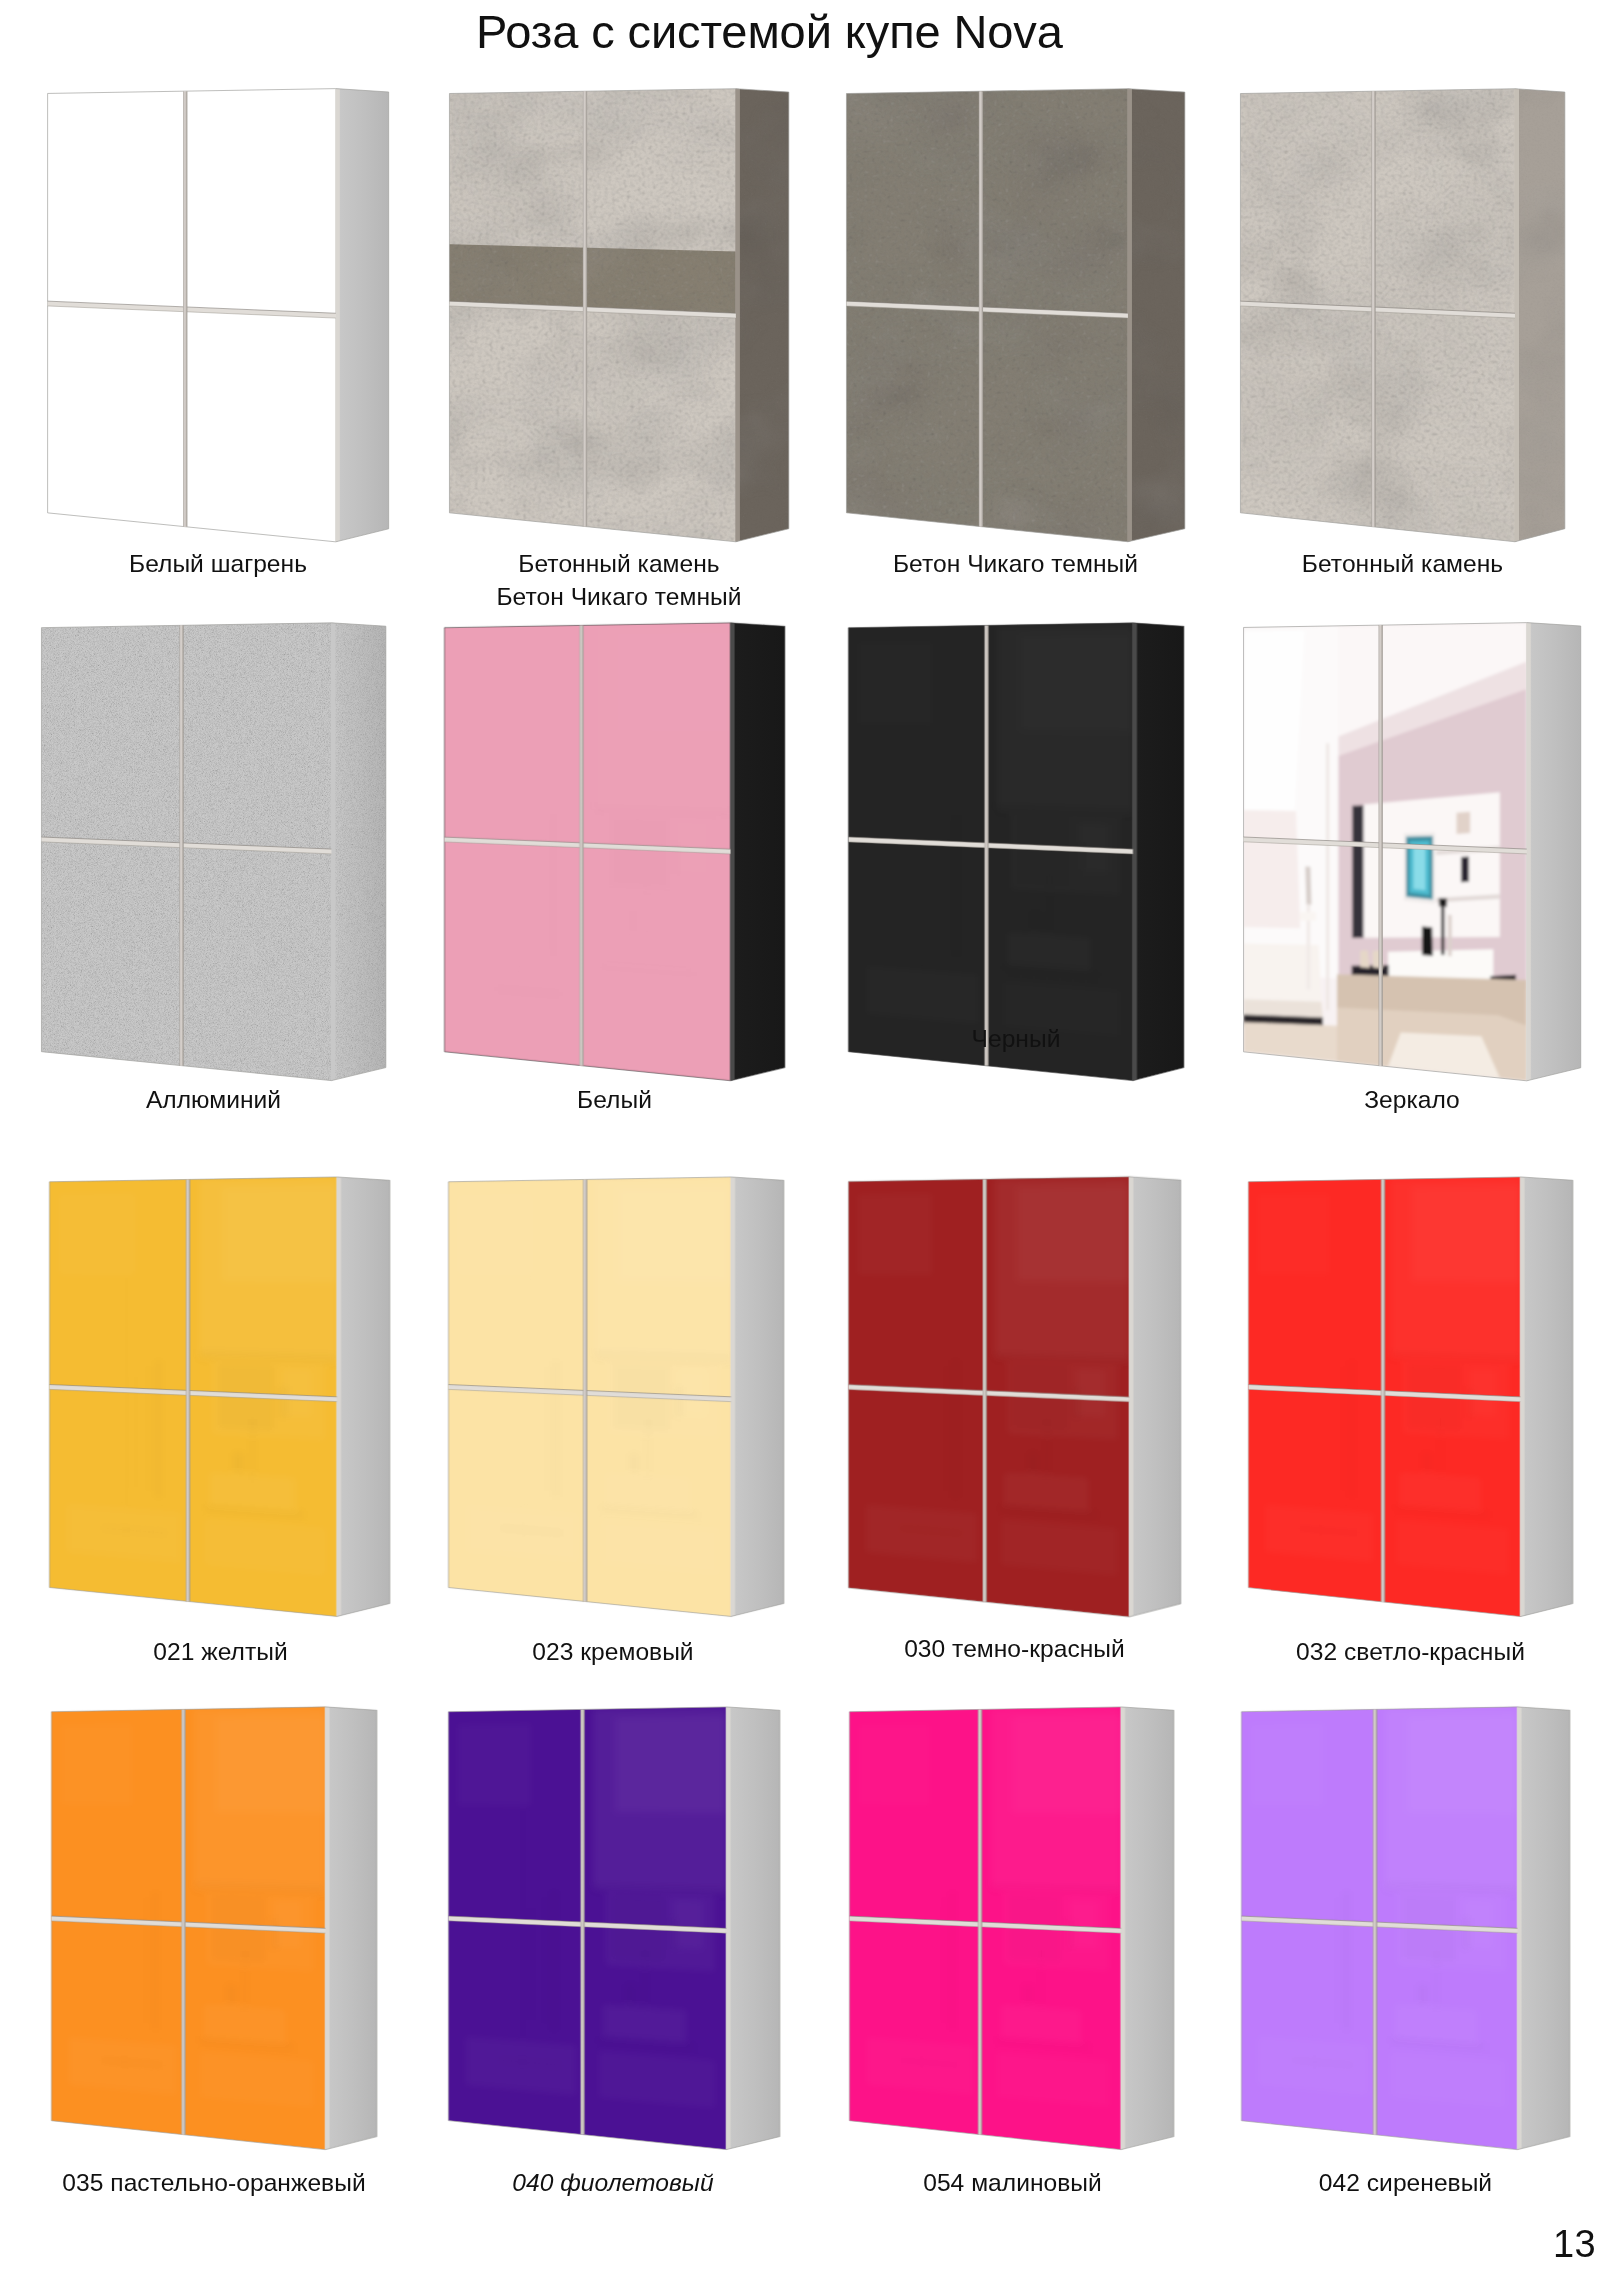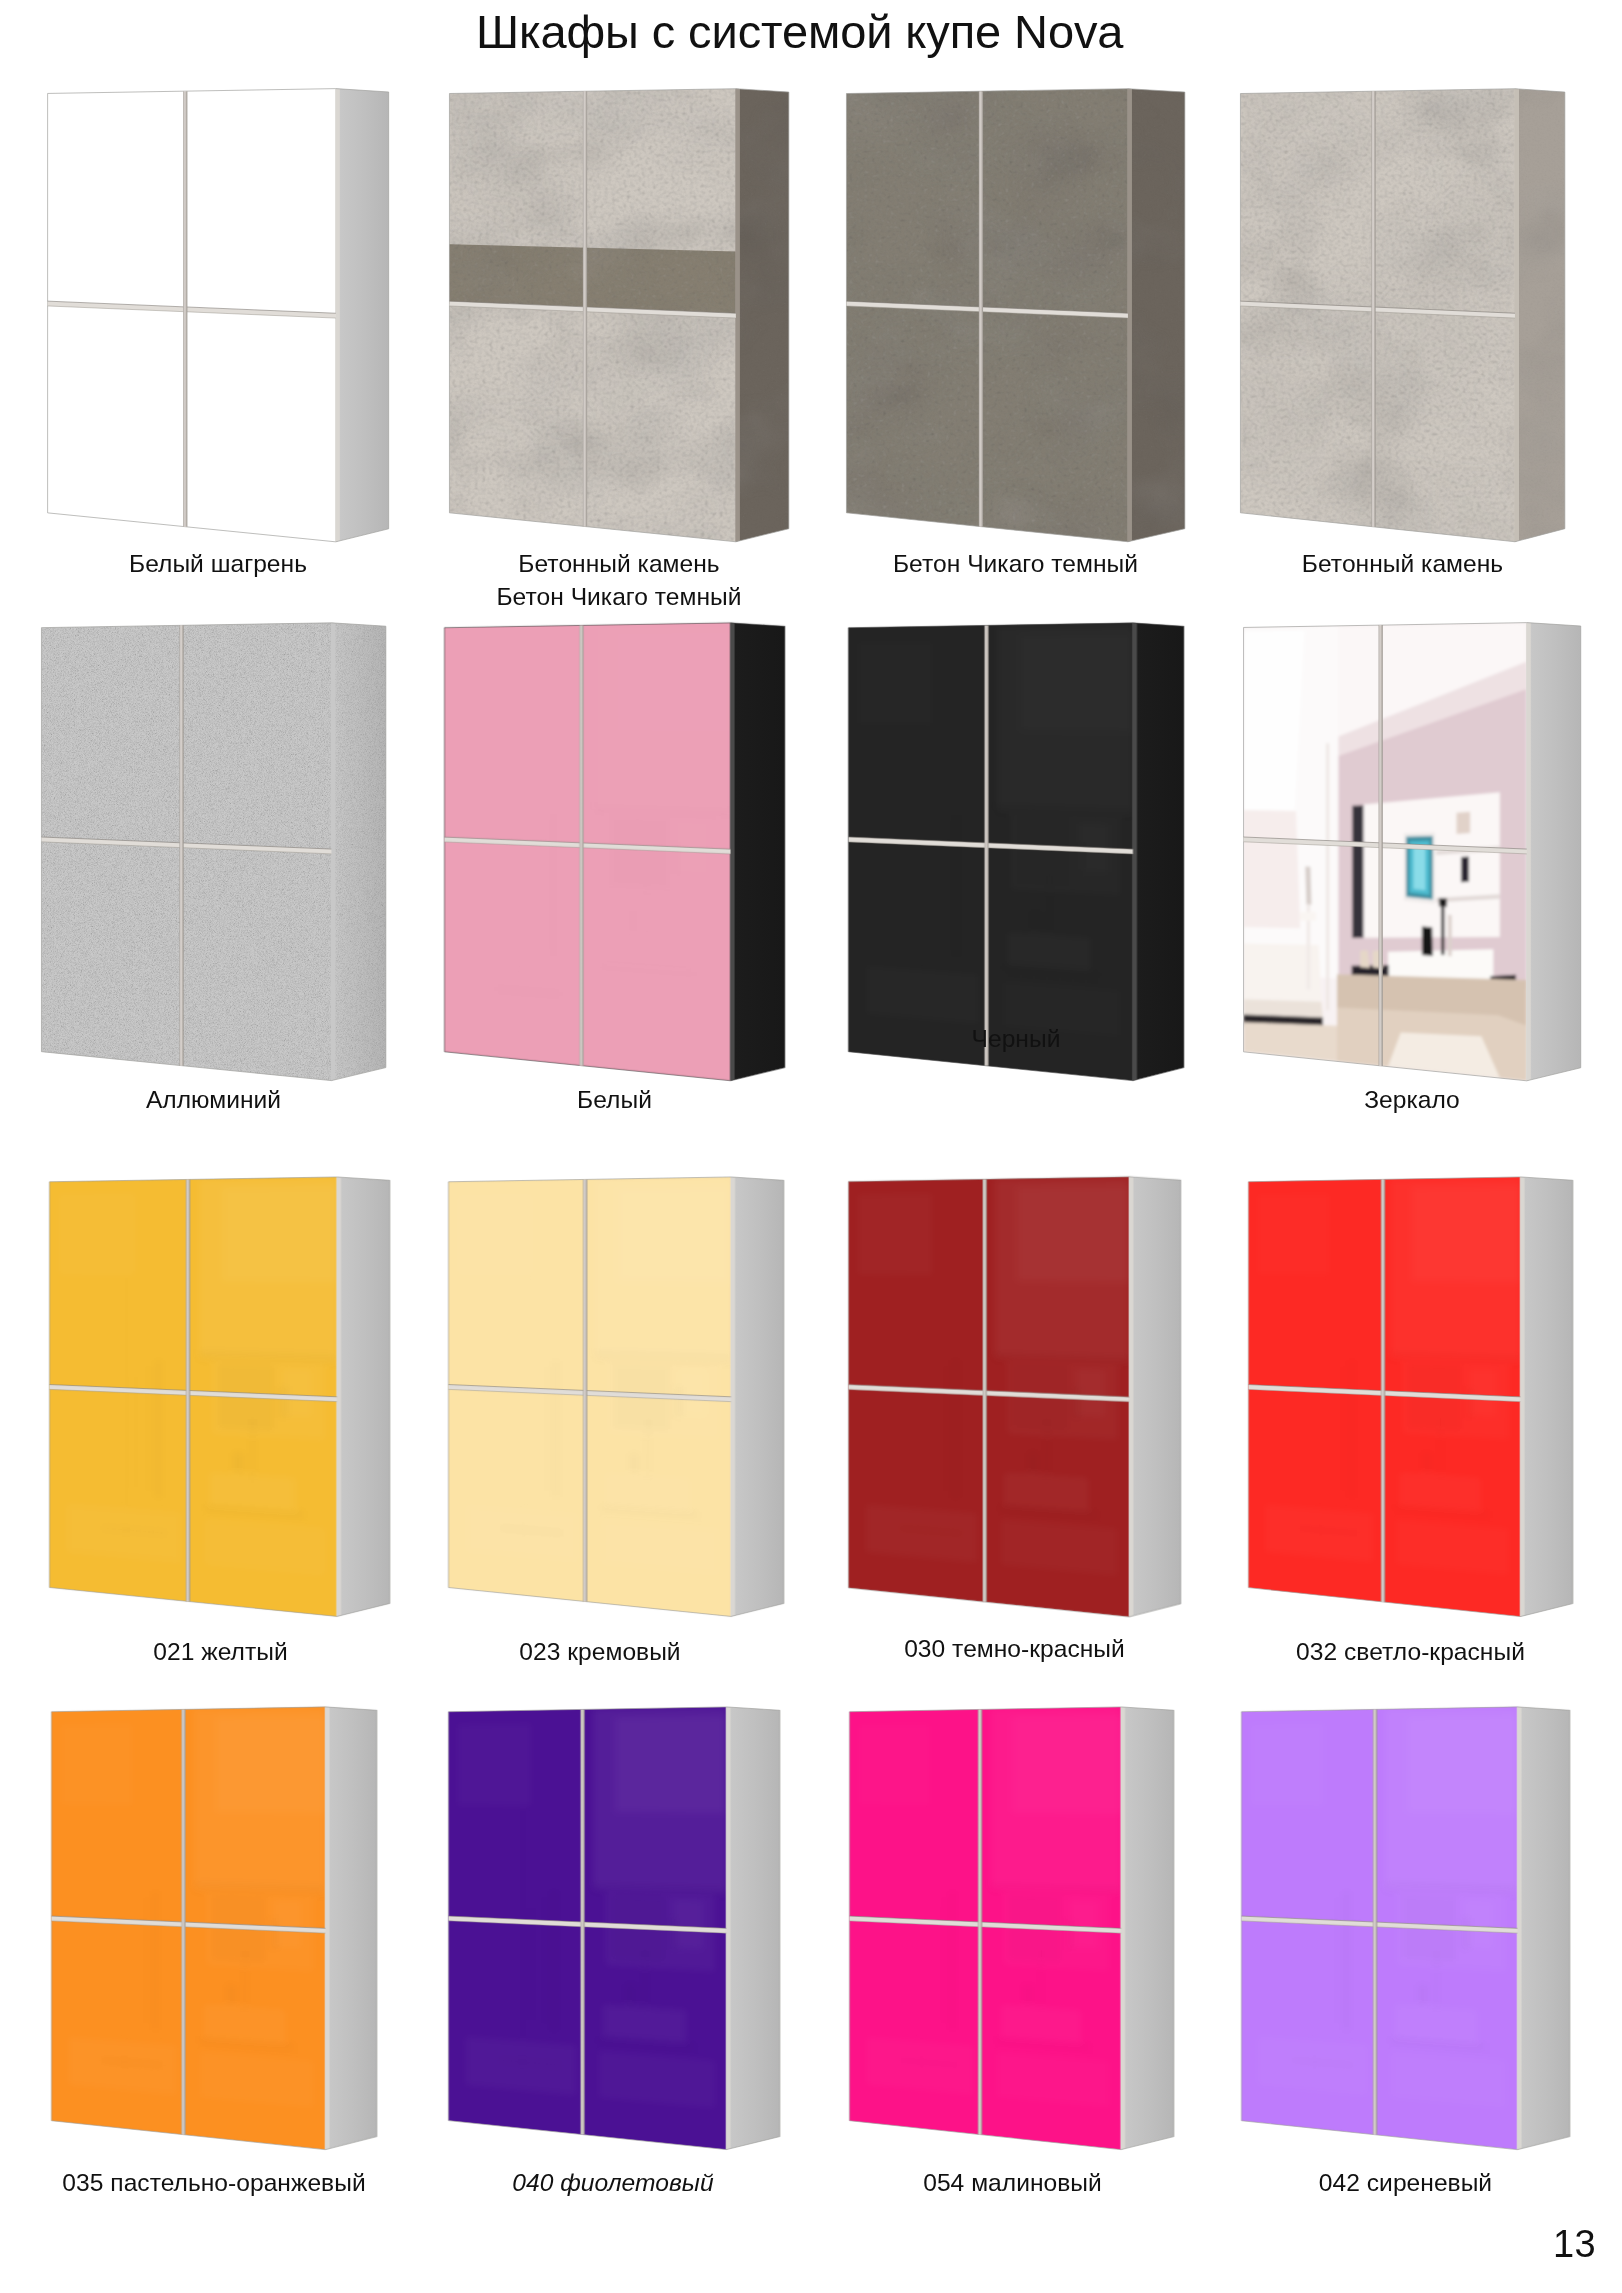--- a/index.html
+++ b/index.html
@@ -10,21 +10,21 @@
          font-size:47px;font-weight:400;line-height:48px;letter-spacing:-0.1px;}
   #page-number{position:absolute;left:1553px;top:2229px;font-size:38px;line-height:31px;
          letter-spacing:0.3px;}
   .cap{position:absolute;text-align:center;font-size:24.6px;line-height:33px;
        letter-spacing:0.02px;white-space:nowrap;}
   svg.cab{position:absolute;overflow:visible;}
 </style>
 </head>
 <body>
 
-<div id="page-title">Шкафы с системой купе Nova</div>
+<div id="page-title">Роза с системой купе Nova</div>
 <div id="cabinets">
     <svg class="cab" width="380" height="487" viewBox="0 0 393.29999999999995 504.5" style="left:32px;top:78px;">
       <defs>
         <clipPath id="c0-clip">
           <path d="M 16.00,16.00 L 314.50,11.00 L 314.50,480.50 L 16.00,450.50 Z"></path>
         </clipPath>
         <clipPath id="c0-clips">
           <path d="M 314.50,11.00 L 369.30,14.50 L 369.30,467.00 L 314.50,480.50 Z"></path>
         </clipPath>
         <linearGradient id="c0-sidegrey" x1="0%" y1="0%" x2="100%" y2="0%">
@@ -1813,21 +1813,21 @@
     </div>
     <div class="cap" style="left: 771px; top: 1022px; width: 490px;">
       <div>Черный</div>
     </div>
     <div class="cap" style="left: 1166px; top: 1083px; width: 492px;">
       <div>Зеркало</div>
     </div>
     <div class="cap" style="left: -27px; top: 1635px; width: 495px;">
       <div>021 желтый</div>
     </div>
-    <div class="cap" style="left: 355px; top: 1635px; width: 490px;">
+    <div class="cap" style="left: 368px; top: 1635px; width: 490px;">
       <div>023 кремовый</div>
     </div>
     <div class="cap" style="left: 771px; top: 1632px; width: 487px;">
       <div>030 темно-красный</div>
     </div>
     <div class="cap" style="left: 1171px; top: 1635px; width: 479px;">
       <div>032 светло-красный</div>
     </div>
     <div class="cap" style="left: -26px; top: 2166px; width: 480px;">
       <div>035 пастельно-оранжевый</div>

